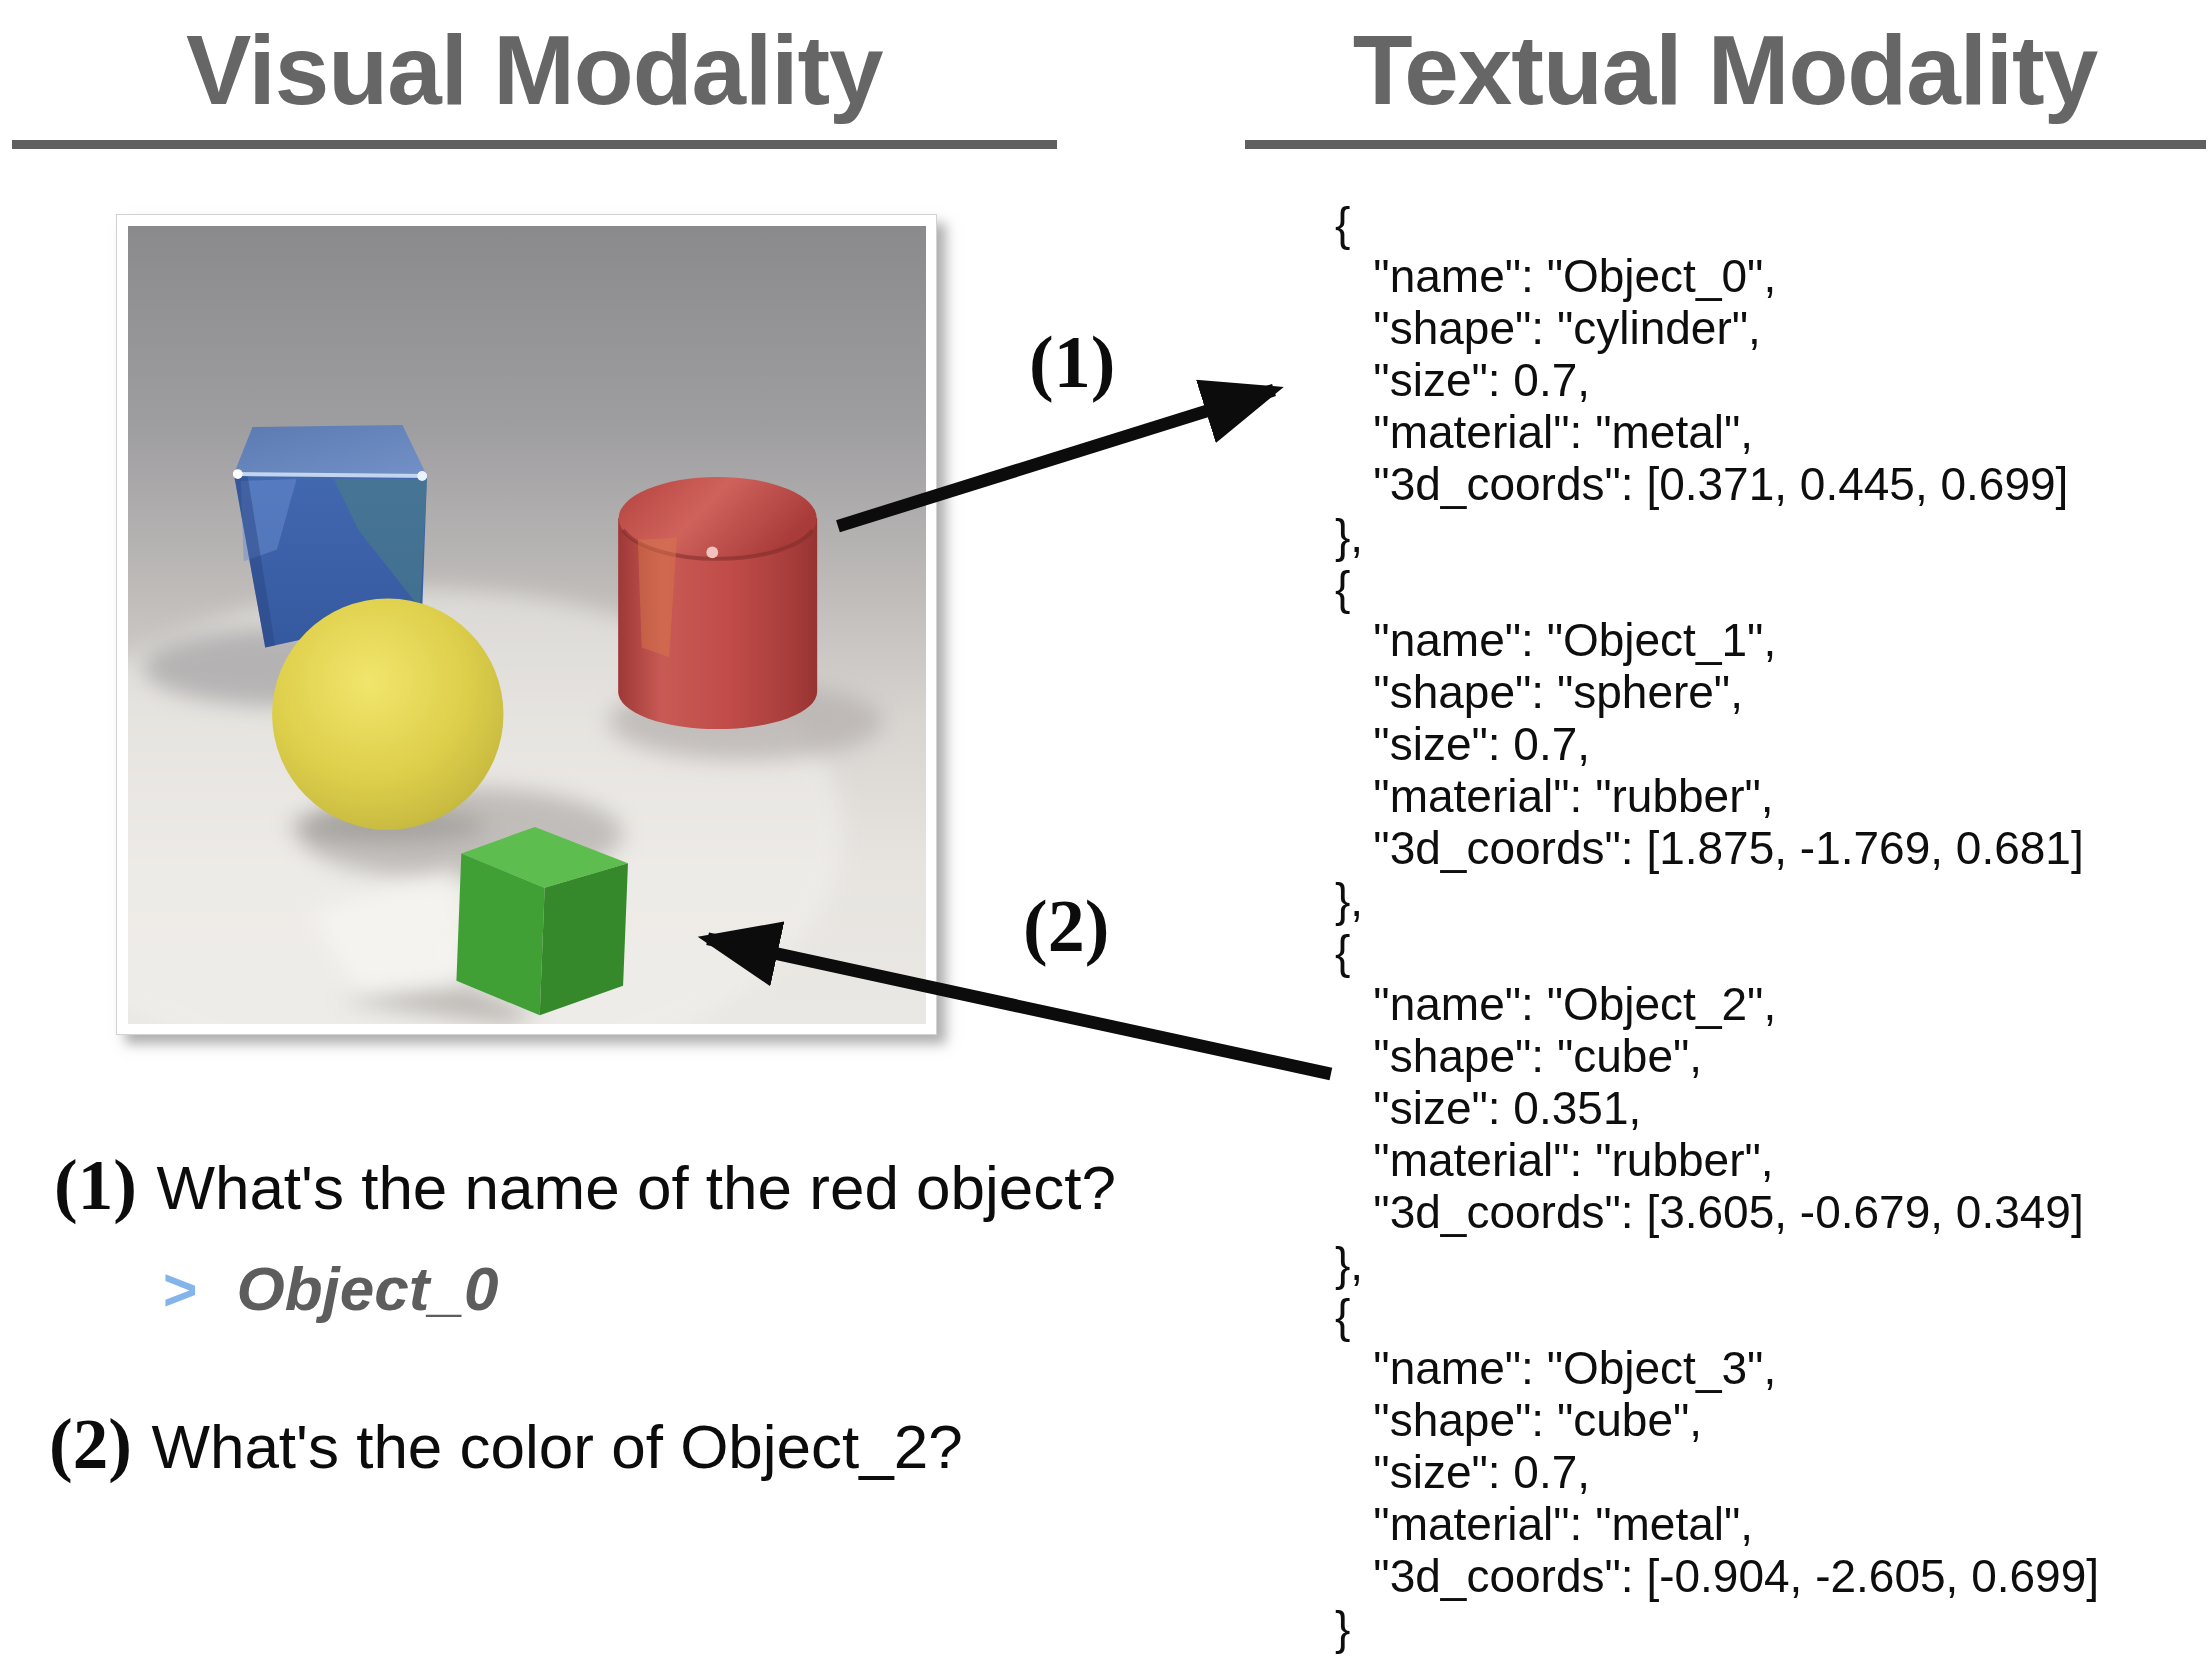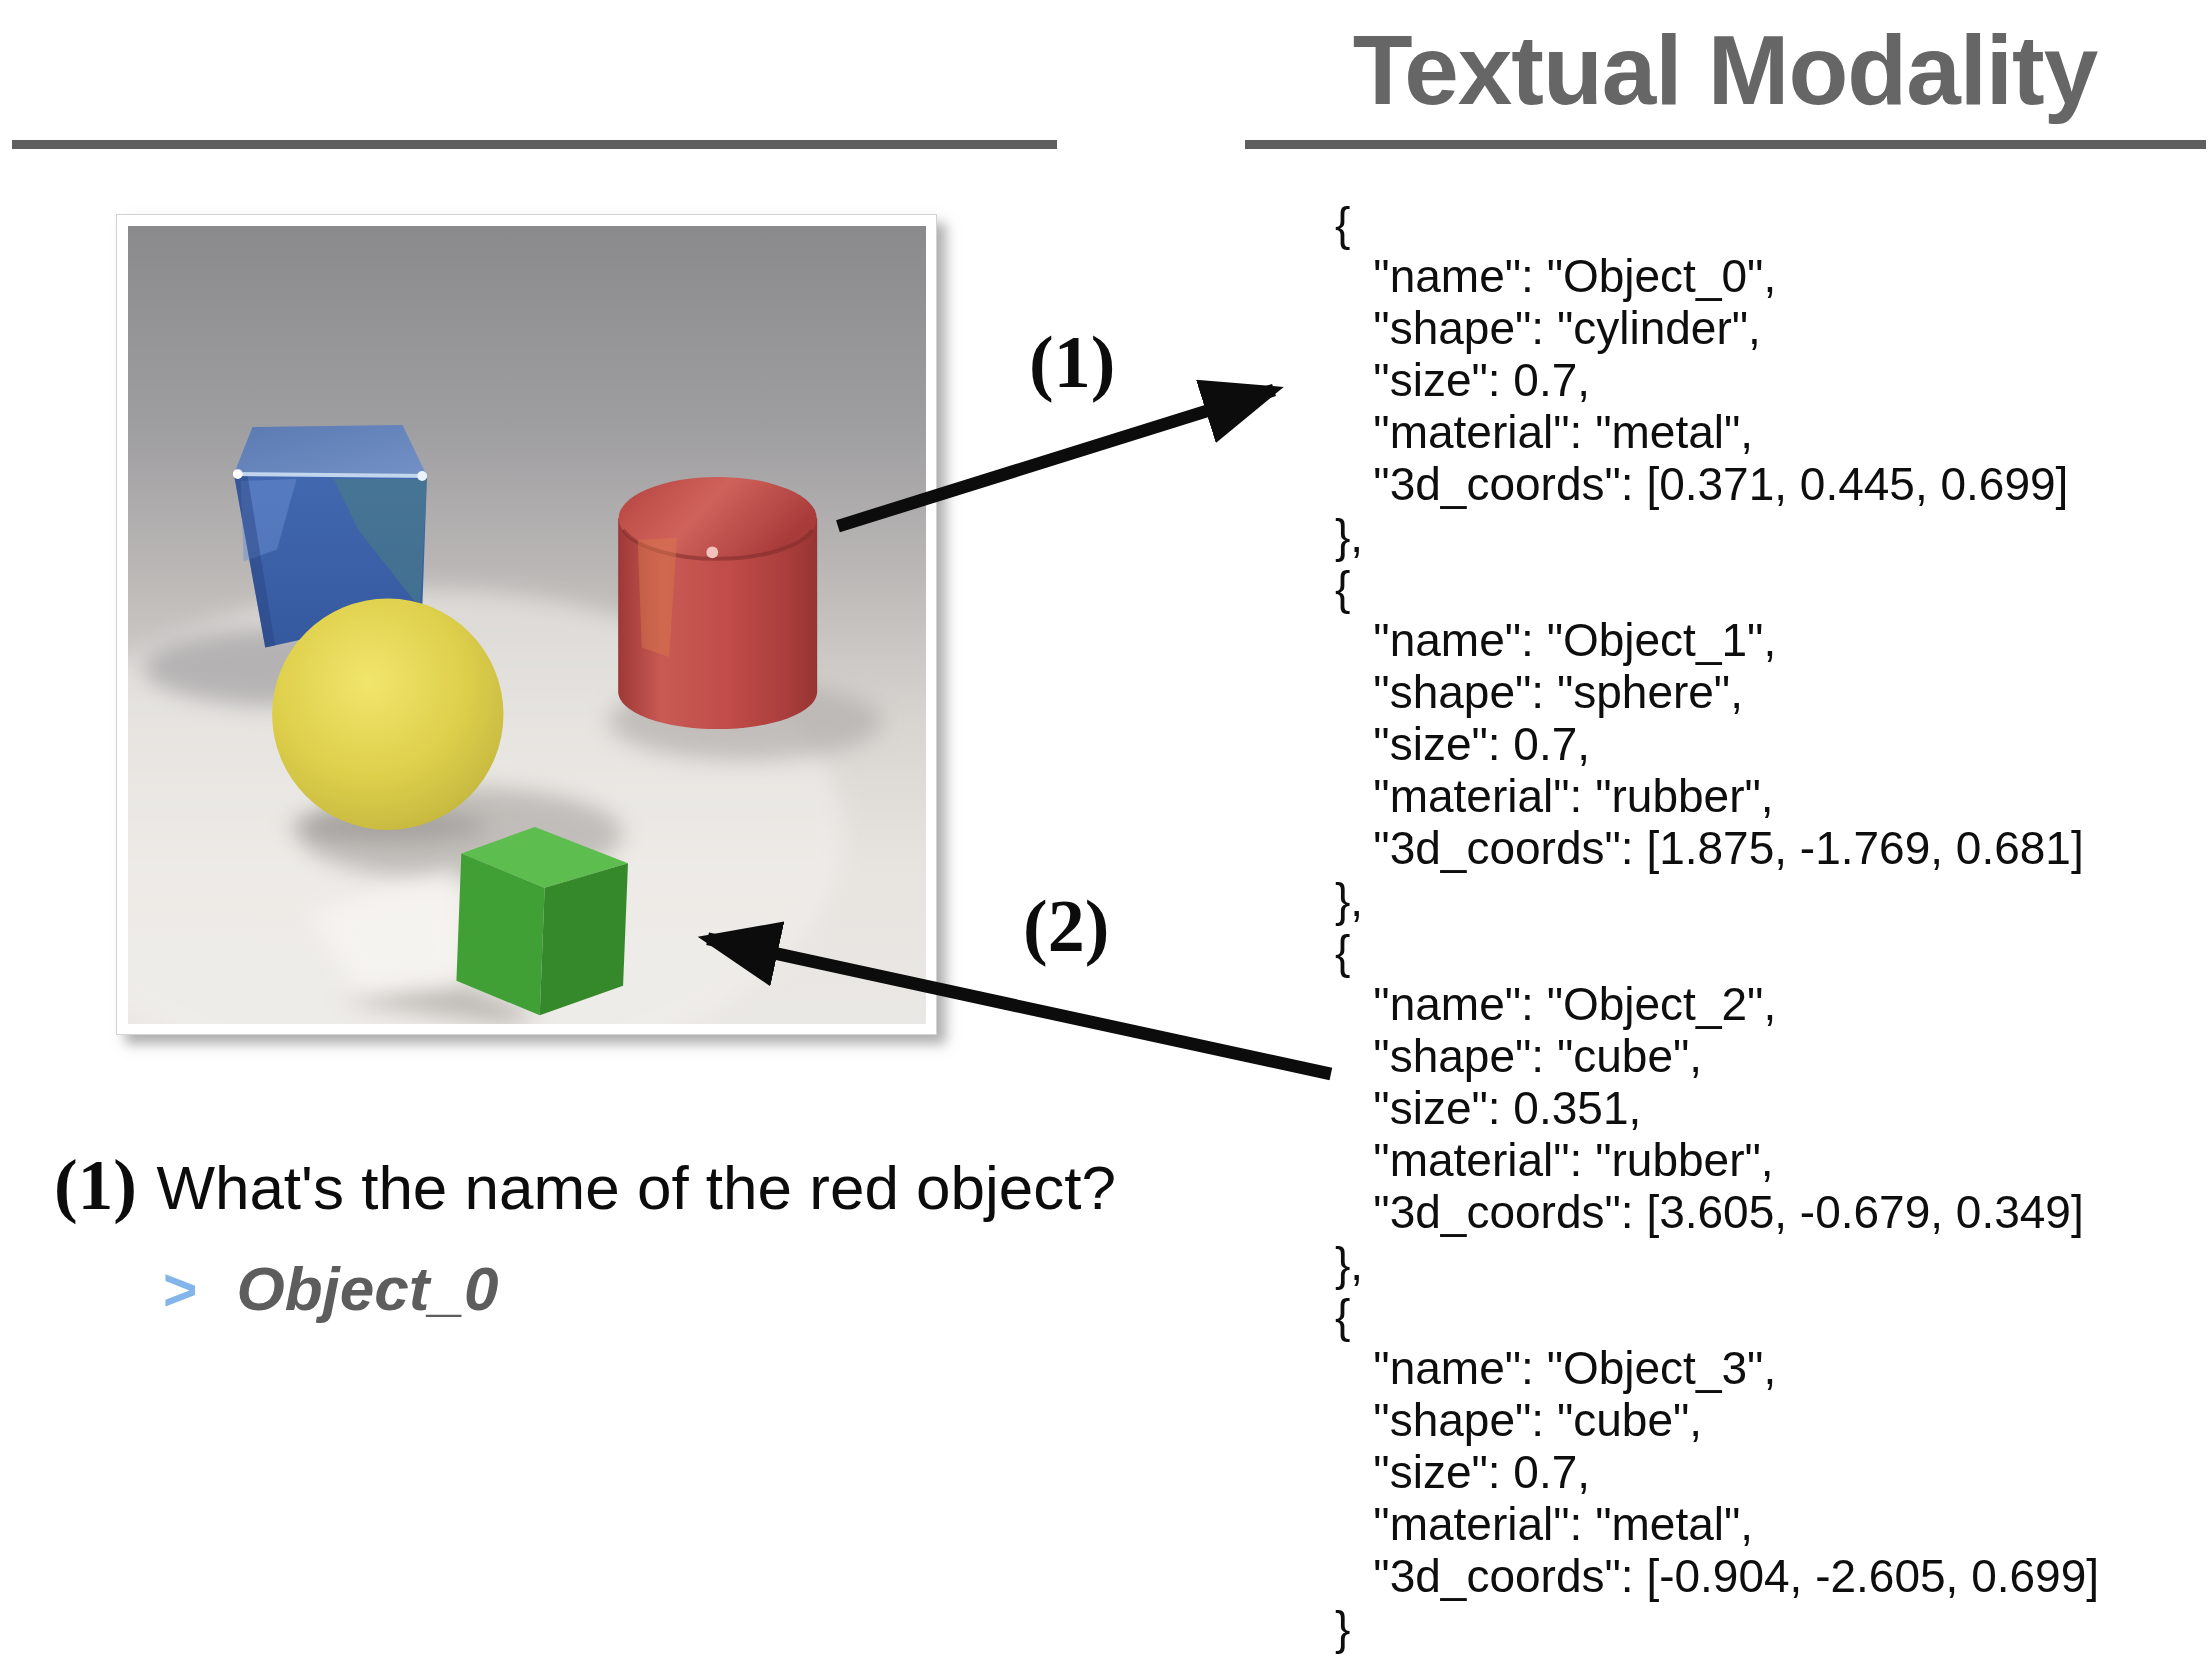--- a/index.html
+++ b/index.html
@@ -48,20 +48,21 @@
   .answer .chev{font-size:59px;font-weight:700;color:#83b4ea;margin-right:39px;}
   .answer .ans{font-size:62px;font-weight:700;font-style:italic;color:#5d5d5d;}
   .a1{left:115px;top:1253px;}
   .a2{left:115px;top:1513px;}
 </style>
 </head>
 <body>
 
 <div class="page">
 
+  <div class="col-title left">Visual Modality</div>
   <div class="col-title right">Textual Modality</div>
   <div class="rule left"></div>
   <div class="rule right"></div>
 
   <div class="scene-frame">
     <svg width="798" height="798" viewBox="0 0 814 814">
       <defs>
         <linearGradient id="bgGrad" x1="0" y1="0" x2="0" y2="1">
           <stop offset="0" stop-color="#8a8a8d"></stop>
           <stop offset="0.25" stop-color="#9e9da0"></stop>
@@ -181,16 +182,17 @@
    "shape": "cube",
    "size": 0.7,
    "material": "metal",
    "3d_coords": [-0.904, -2.605, 0.699]
 }</pre>
 
   <div class="question q1"><span class="qnum">(1)</span><span>What's the </span><span class="qb">name</span><span> of the </span><span class="qb">red</span><span> object?</span></div>
 
   <div class="answer a1"><span class="chev">&gt;</span><span class="ans">Object_0</span></div>
 
+  <div class="question q2"><span class="qnum">(2)</span><span>What's the </span><span class="qb">color</span><span> of </span><span class="qb">Object_2</span><span>?</span></div>
 
 
 </div>
 
 
 </body></html>

